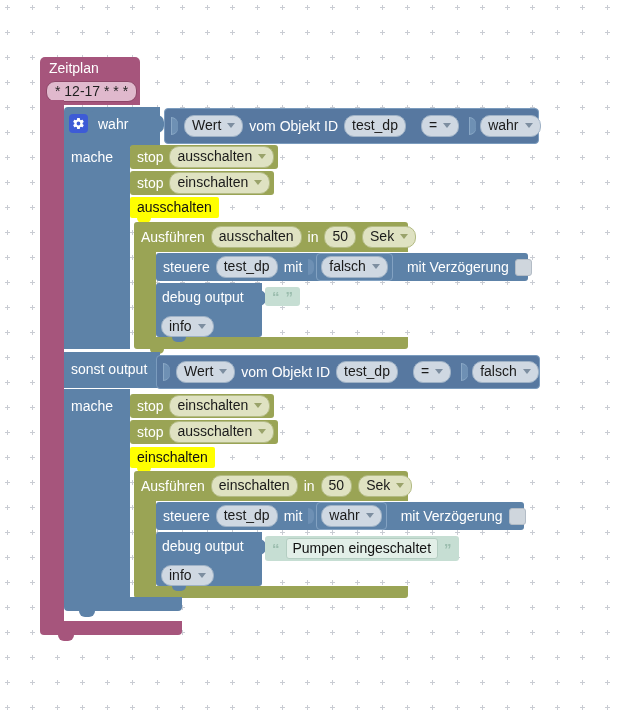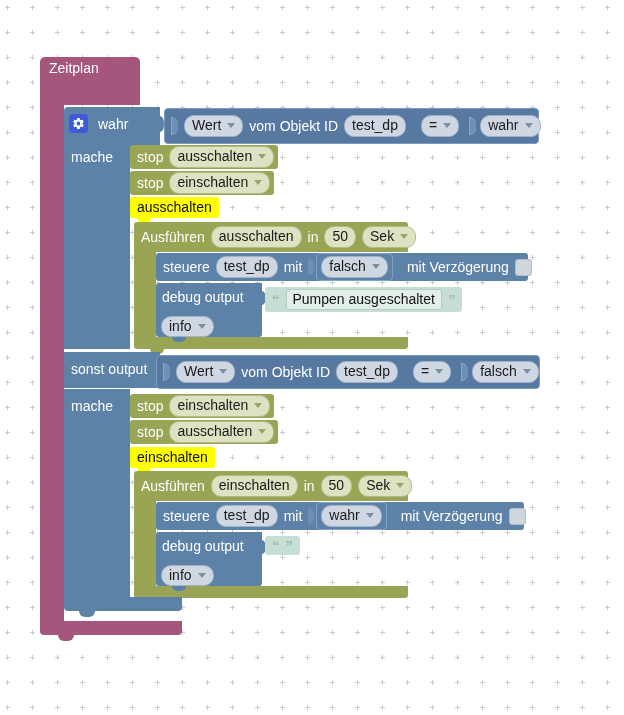--- a/index.html
+++ b/index.html
@@ -828,20 +828,21 @@
   </div>
 
 <div style="position:absolute;inset:0;">
 
   <div class="blk zeitplan" style="left:40px;top:57px;width:100px;height:48px;border-radius:5px 5px 0 0;"></div>
 
   <div class="notch" style="left:55px;top:57px;width:16px;height:5px;background:#a6557c;border-radius:0 0 6px 6px;"></div>
 
   <div style="position:absolute;left:49px;top:61px;" class="lbl"><span>Zeitplan</span></div>
 
+  <div class="cron-field" style="position:absolute;left:46px;top:81px;">* 12-17 * * *</div>
 
   <div class="blk zeitplan-left" style="left:40px;top:100px;width:24px;height:521px;"></div>
 
   <div class="blk zeitplan-foot" style="left:40px;top:621px;width:142px;height:14px;border-radius:0 0 4px 4px;"></div>
   <div class="notch" style="left:58px;top:635px;width:16px;height:6px;background:#a6557c;border-radius:0 0 6px 6px;"></div>
 
   <div class="blk ctrl" style="left:64px;top:107px;width:96px;height:40px;border-radius:4px 0 0 0;"></div>
   <div class="notch" style="left:79px;top:107px;width:16px;height:5px;background:#5d82a8;border-radius:0 0 6px 6px;"></div>
 
   <div class="gear" style="position:absolute;left:69px;top:114px;">
@@ -927,21 +928,20 @@
     </span>
     <span class="lbl" style="margin-left:8px;">mit Verzögerung</span>
     <span class="cbox"></span>
   </div>
 
   <div class="blk ctrl" style="left:156px;top:283px;width:106px;height:28px;border-radius:3px 0 0 0;"></div>
   <div class="lbl" style="position:absolute;left:162px;top:290px;">debug output</div>
   <div class="plugL" style="left:259px;top:290px;width:7px;height:16px;background:#5d82a8;"></div>
   <div class="str" style="position:absolute;left:265px;top:287px;">
     <span class="quote">“</span>
-    <span class="strfield">Pumpen ausgeschaltet</span>
     <span class="quote">”</span>
   </div>
 
   <div class="blk ctrl" style="left:156px;top:311px;width:106px;height:26px;border-radius:0 0 3px 3px;"></div>
   <div class="pill" style="position:absolute;left:161px;top:316px;">
     <span>info</span>
       <i class="caret"></i>
   </div>
   <div class="notch" style="left:172px;top:337px;width:14px;height:5px;background:#5d82a8;"></div>
 
@@ -1022,20 +1022,21 @@
     </span>
     <span class="lbl" style="margin-left:8px;">mit Verzögerung</span>
     <span class="cbox"></span>
   </div>
 
   <div class="blk ctrl" style="left:156px;top:532px;width:106px;height:28px;border-radius:3px 0 0 0;"></div>
   <div class="lbl" style="position:absolute;left:162px;top:539px;">debug output</div>
   <div class="plugL" style="left:259px;top:539px;width:7px;height:16px;background:#5d82a8;"></div>
   <div class="str" style="position:absolute;left:265px;top:536px;">
     <span class="quote">“</span>
+    <span class="strfield">Pumpen eingeschaltet</span>
     <span class="quote">”</span>
   </div>
   <div class="blk ctrl" style="left:156px;top:560px;width:106px;height:26px;border-radius:0 0 3px 3px;"></div>
   <div class="pill" style="position:absolute;left:161px;top:565px;">
     <span>info</span>
       <i class="caret"></i>
   </div>
   <div class="notch" style="left:172px;top:586px;width:14px;height:5px;background:#5d82a8;"></div>
 
   <div class="blk ctrl" style="left:64px;top:597px;width:118px;height:14px;border-radius:0 0 4px 4px;"></div>

